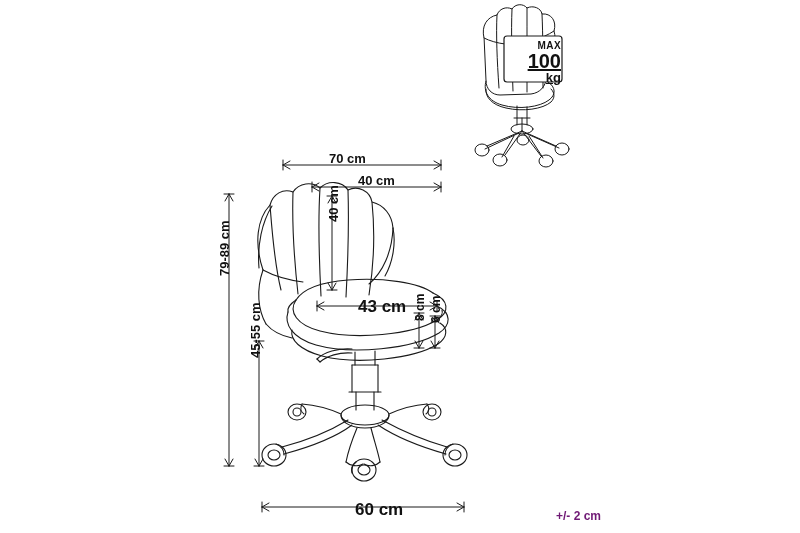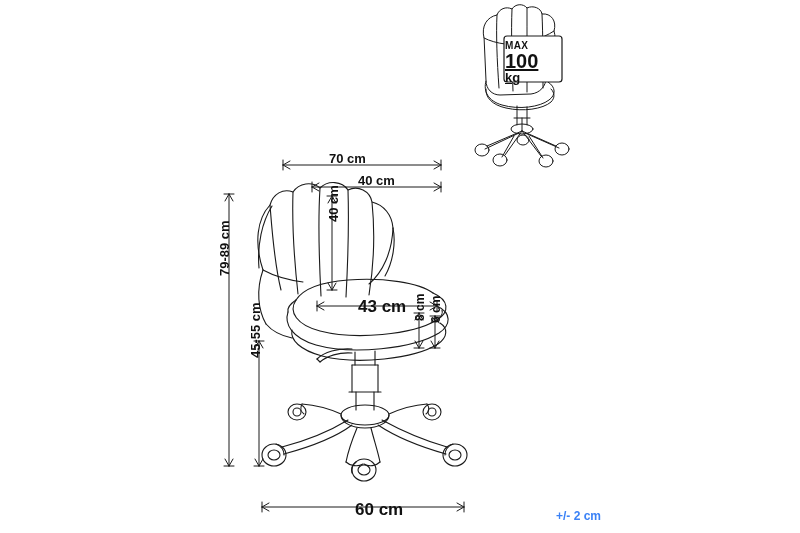--- a/index.html
+++ b/index.html
@@ -30,27 +30,27 @@
   }
   .dim-50 { left: 329px; top: 152px; font-size: 13px; }
   .dim-40 { left: 358px; top: 174px; font-size: 13px; }
   .dim-43 { left: 358px; top: 298px; font-size: 17px; }
   .dim-40v { left: 327px; top: 222px; font-size: 13px; transform: rotate(-90deg); transform-origin: left top; }
   .dim-8v  { left: 414px; top: 321px; font-size: 12px; transform: rotate(-90deg); transform-origin: left top; }
   .dim-6v  { left: 430px; top: 323px; font-size: 12px; transform: rotate(-90deg); transform-origin: left top; }
   .dim-7989 { left: 218px; top: 276px; font-size: 13px; transform: rotate(-90deg); transform-origin: left top; }
   .dim-4555 { left: 249px; top: 358px; font-size: 13px; transform: rotate(-90deg); transform-origin: left top; }
   .dim-60 { left: 355px; top: 501px; font-size: 17px; }
-  .tolerance { position: absolute; left: 556px; top: 509px; font-size: 12px; font-weight: bold; color: #3b82f6; }
+  .tolerance { position: absolute; left: 556px; top: 509px; font-size: 12px; font-weight: bold; color: #701a75; }
   .max-badge {
     position: absolute;
     left: 505px;
     top: 41px;
     width: 56px;
-    text-align: left;
+    text-align: right;
     color: #111111;
   }
   .max-badge .max-word { font-size: 10px; font-weight: bold; letter-spacing: .4px; line-height: 1.05; }
   .max-badge .max-num { font-size: 20px; font-weight: bold; line-height: .95; text-decoration: underline; }
   .max-badge .max-unit { font-size: 13px; font-weight: bold; line-height: 1; text-decoration: underline; }
 </style>
 </head>
 <body>
 
 <div id="page">

